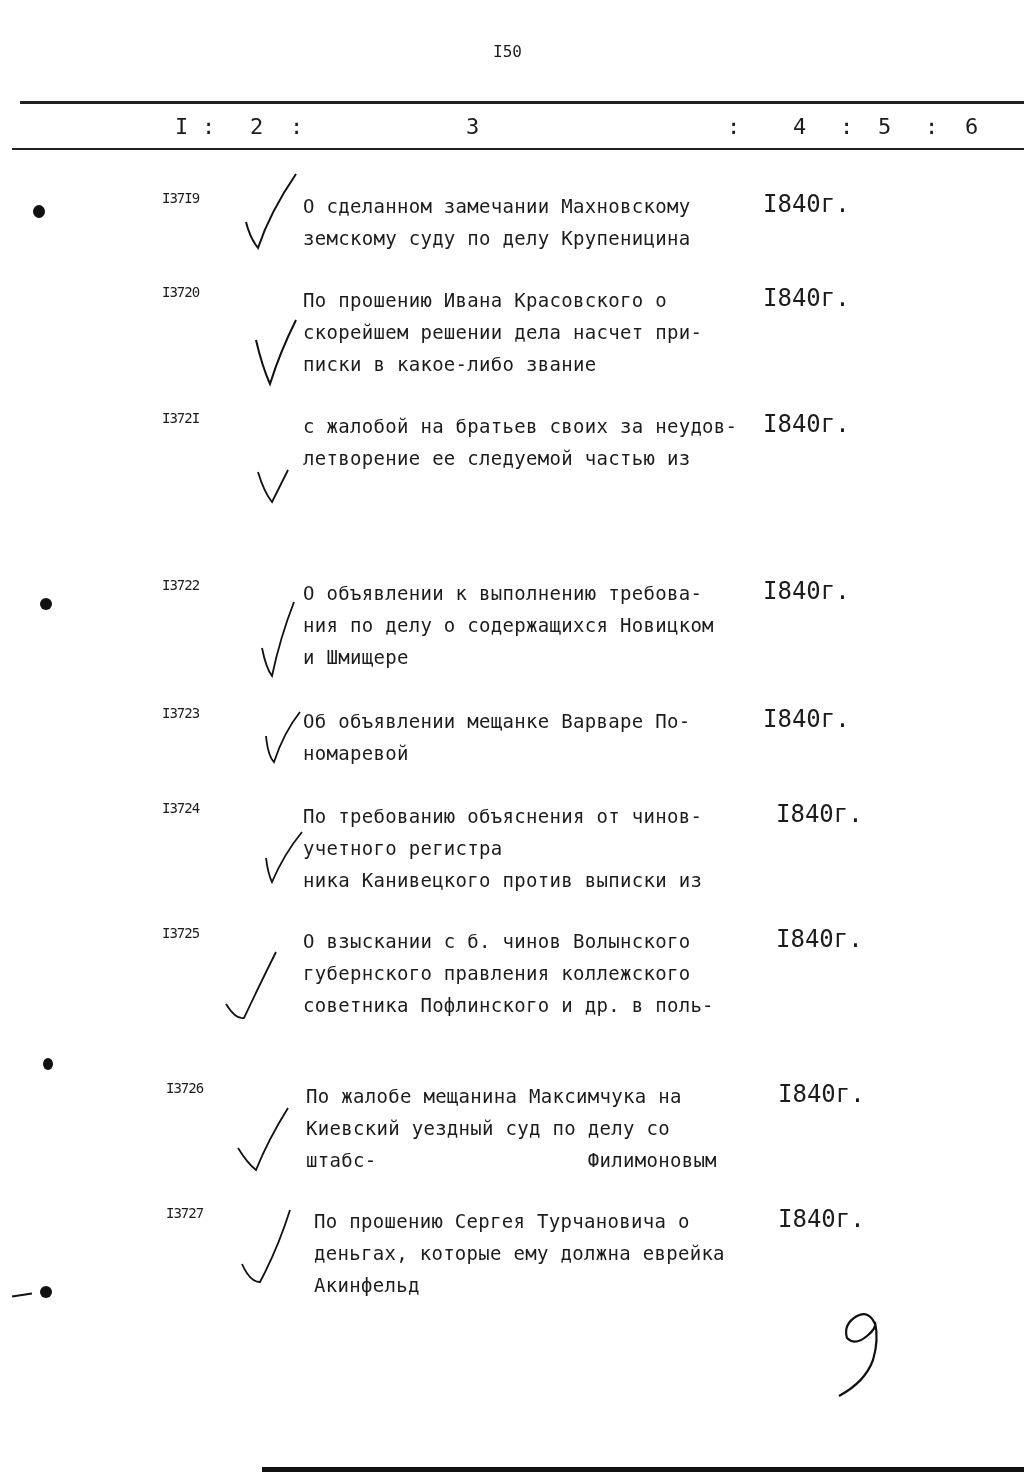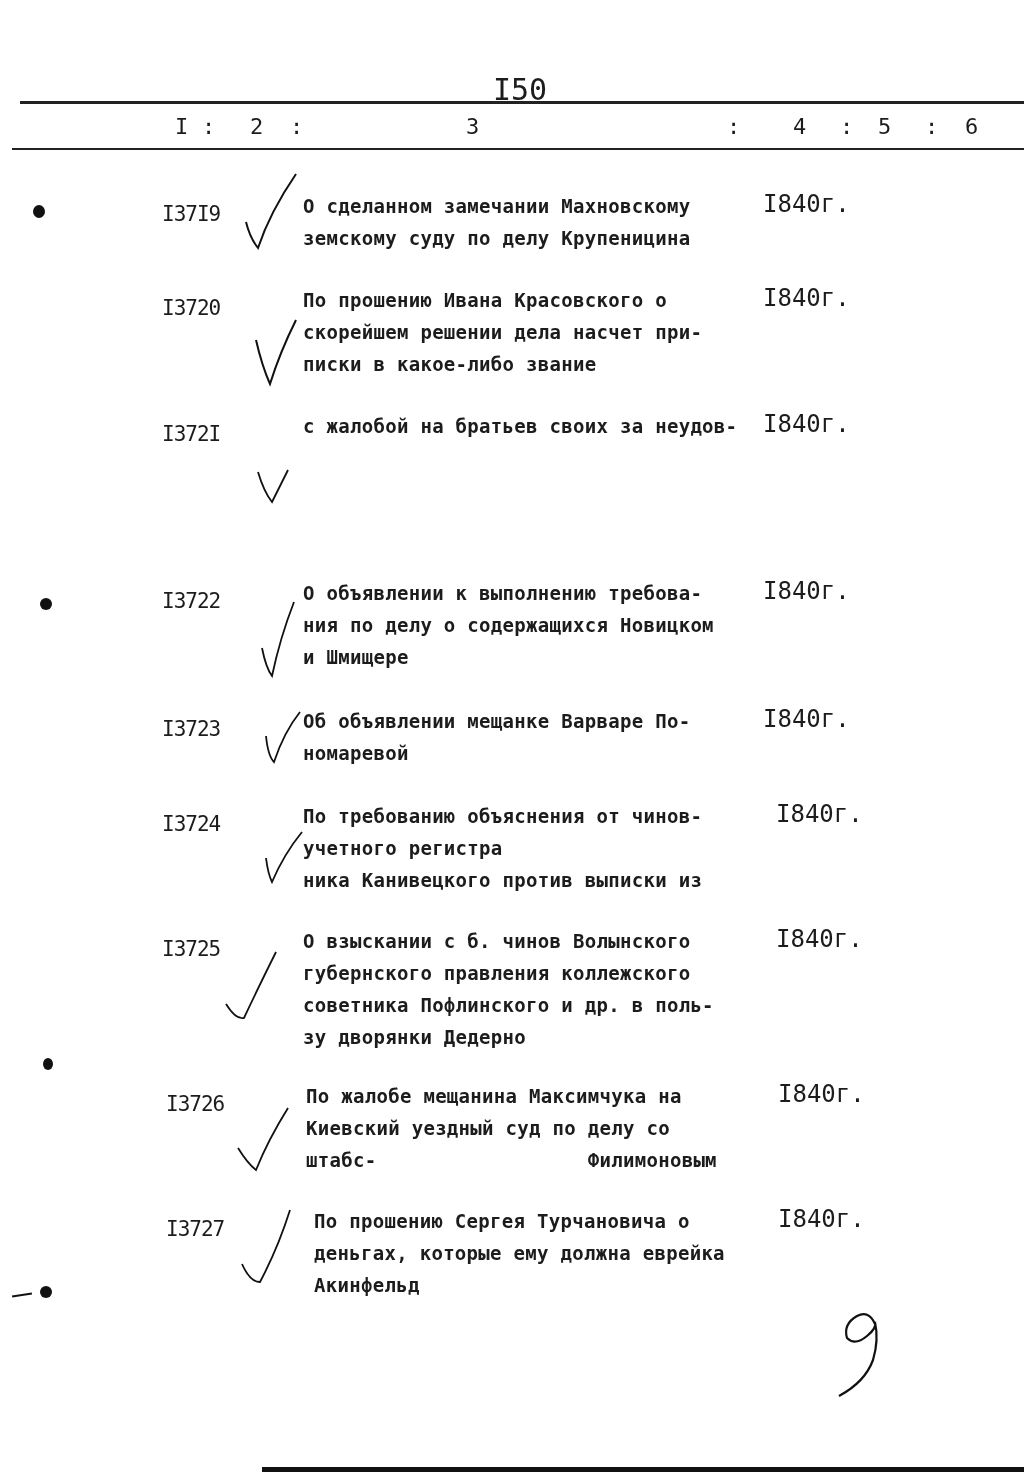--- a/index.html
+++ b/index.html
@@ -6,43 +6,42 @@
     body {
       width: 1024px; height: 1474px;
       background: #ffffff;
       position: relative;
       overflow: hidden;
       font-family: "DejaVu Sans Mono", "Liberation Mono", monospace;
       color: #1c1c1c;
     }
     .page-number {
       position: absolute; left: 493px; top: 42px;
-      font-size: 30px; letter-spacing: 0px; margin-top: 30px;
+      font-size: 16px; letter-spacing: 0px;
     }
     .rule {
       position: absolute; left: 0; right: 0; background: #222;
     }
     .rule.top { top: 101px; height: 3px; left: 20px; }
     .rule.mid { top: 148px; height: 2px; left: 12px; }
     .rule.bottom { top: 1467px; height: 5px; left: 262px; background: #111; }
     .header-row {
       position: absolute; top: 114px; left: 0; width: 1024px; height: 30px;
       font-size: 22px;
     }
     .header-row span { position: absolute; top: 0; }
     .entry { position: absolute; left: 0; width: 1024px; }
     .entry .num {
-      position: absolute; left: 162px; top: 12px;
-      font-size: 21px; letter-spacing: -1px;
+      position: absolute; left: 162px; top: 0;
+      font-size: 14px; letter-spacing: -1px;
     }
     .entry .desc {
       position: absolute; left: 303px; top: 0; width: 470px;
       font-size: 19px; line-height: 32px; letter-spacing: 0.3px;
       white-space: pre;
-      font-weight: bold;
     }
     .entry .year {
       position: absolute; left: 763px; top: 0;
       font-size: 24px;
     }
     .check {
       position: absolute;
     }
     .check svg { display: block; }
     .dot {
@@ -82,21 +81,21 @@
   </div>
 
   <div class="entry" style="top:284px">
     <span class="num">I3720</span>
     <div class="desc"><div>По прошению Ивана Красовского о</div><div>скорейшем решении дела насчет при-</div><div>писки в какое-либо звание</div></div>
     <span class="year">I840г.</span>
   </div>
 
   <div class="entry" style="top:410px">
     <span class="num">I372I</span>
-    <div class="desc"><div>с жалобой на братьев своих за неудов-</div></div>
+    <div class="desc"><div>с жалобой на братьев своих за неудов-</div><div>летворение ее следуемой частью из</div></div>
     <span class="year">I840г.</span>
   </div>
 
   <div class="entry" style="top:577px">
     <span class="num">I3722</span>
     <div class="desc"><div>О объявлении к выполнению требова-</div><div>ния по делу о содержащихся Новицком</div><div>и Шмищере</div></div>
     <span class="year">I840г.</span>
   </div>
 
   <div class="entry" style="top:705px">
@@ -106,21 +105,21 @@
   </div>
 
   <div class="entry" style="top:800px">
     <span class="num">I3724</span>
     <div class="desc"><div>По требованию объяснения от чинов-</div><div>учетного регистра</div><div>ника Канивецкого против выписки из</div></div>
     <span class="year" style="left:776px">I840г.</span>
   </div>
 
   <div class="entry" style="top:925px">
     <span class="num">I3725</span>
-    <div class="desc"><div>О взыскании с б. чинов Волынского</div><div>губернского правления коллежского</div><div>советника Пофлинского и др. в поль-</div><div>зу дворянки Дедерно</div></div>
+    <div class="desc"><div>О взыскании с б. чинов Волынского</div><div>губернского правления коллежского</div><div>советника Пофлинского и др. в поль-</div></div>
     <span class="year" style="left:776px">I840г.</span>
   </div>
 
   <div class="entry" style="top:1080px">
     <span class="num" style="left:166px">I3726</span>
     <div class="desc" style="left:306px"><div>По жалобе мещанина Максимчука на</div><div>Киевский уездный суд по делу со</div><div>штабс-                  Филимоновым</div></div>
     <span class="year" style="left:778px">I840г.</span>
   </div>
 
   <div class="entry" style="top:1205px">

